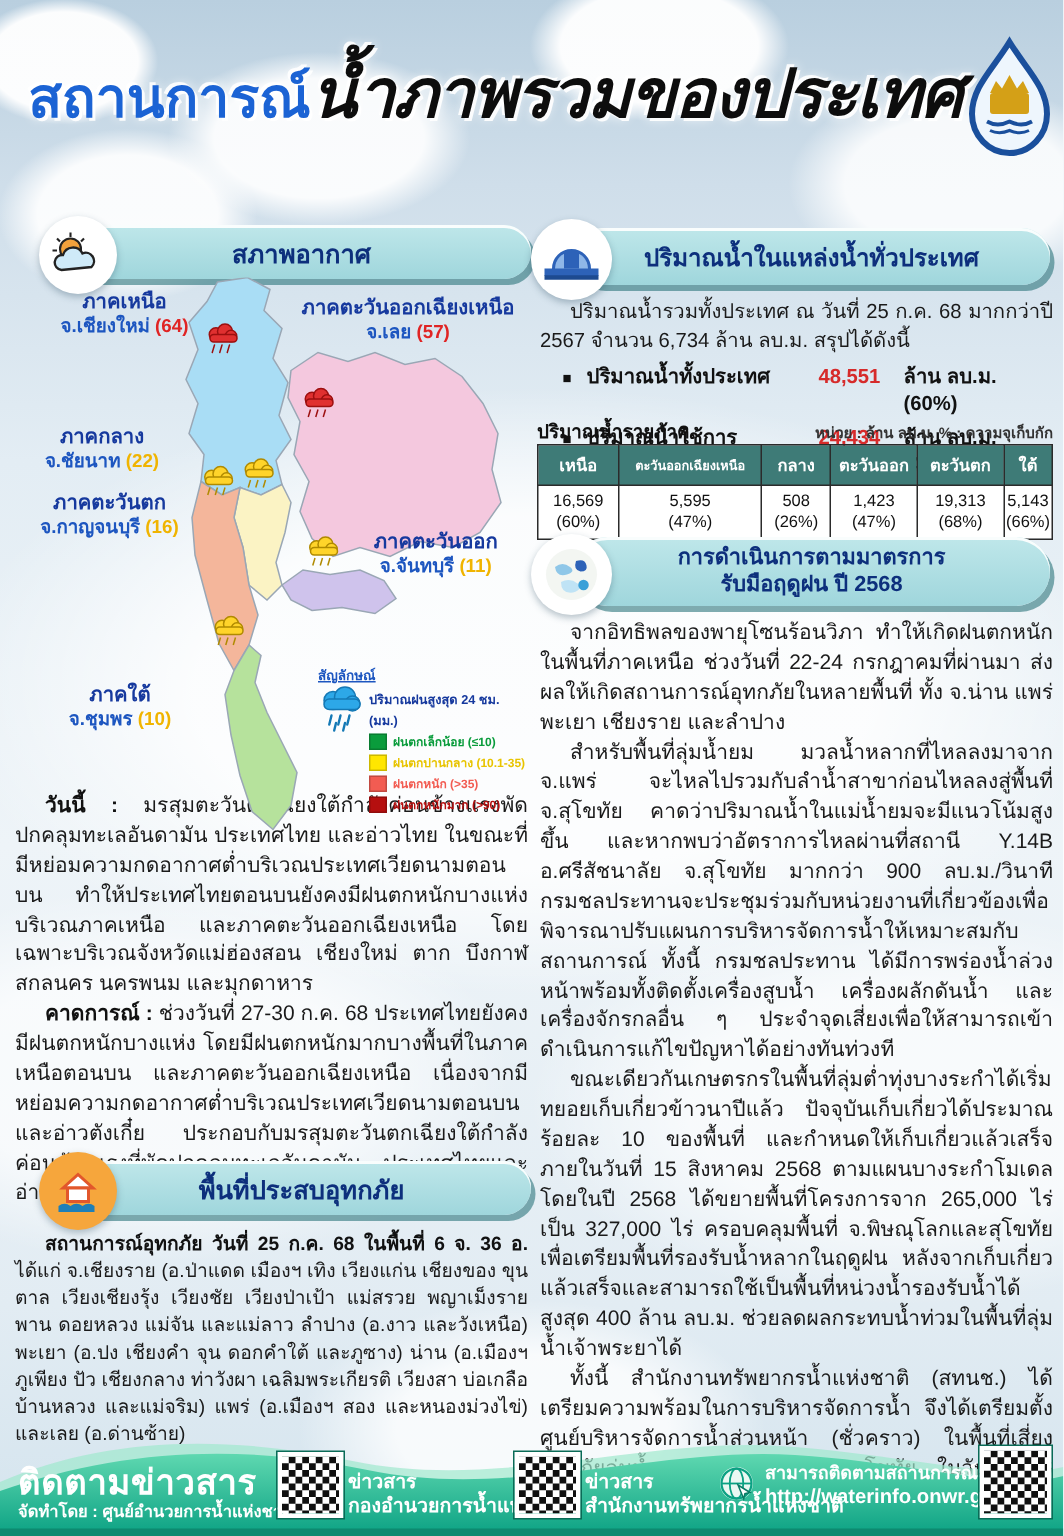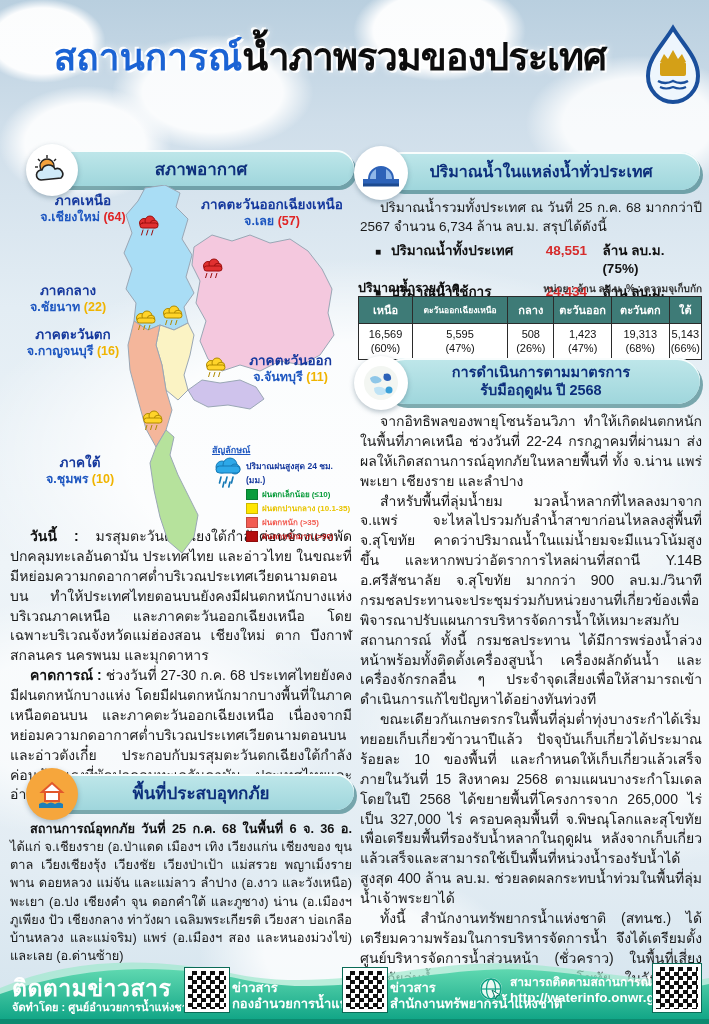--- a/index.html
+++ b/index.html
@@ -16,21 +16,21 @@
       radial-gradient(120px 80px at 12% 14%,rgba(255,255,255,.9) 50%,transparent 72%),
       radial-gradient(500px 260px at 50% 45%,rgba(255,255,255,.85) 45%,transparent 78%),
       radial-gradient(300px 160px at 15% 70%,rgba(255,255,255,.7) 45%,transparent 78%),
       radial-gradient(320px 170px at 85% 72%,rgba(255,255,255,.7) 45%,transparent 78%),
       radial-gradient(200px 110px at 50% 93%,rgba(255,255,255,.8) 45%,transparent 78%);}
   .abs{position:absolute;}
   
   .title{position:absolute;top:26px;left:0;width:660px;text-align:center;white-space:nowrap;
     text-shadow:0 0 8px #fff,2px 2px 0 rgba(255,255,255,.9),-2px -2px 0 rgba(255,255,255,.9);}
   .title .t1{font-size:37px;font-weight:bold;color:#1b63d4;}
-  .title .t2{font-size:38px;font-weight:bold;color:#0d0d0d;letter-spacing:-1px;}
+  .title .t2{font-size:45px;font-weight:bold;color:#0d0d0d;letter-spacing:-1px;font-style:italic;}
   .datebar{position:absolute;left:180px;top:86px;width:392px;height:34px;border-radius:17px;
     background:linear-gradient(180deg,#44b898,#2ba188);display:flex;align-items:center;gap:8px;
     padding:0 10px;box-sizing:border-box;box-shadow:0 2px 4px rgba(0,60,50,.3);}
   .datebar .dtxt{color:#fff;font-weight:bold;font-size:14.5px;white-space:nowrap;}
   .cicon{width:24px;height:24px;border-radius:50%;background:#1259c4;display:flex;align-items:center;justify-content:center;flex:0 0 auto;border:2px solid #e8f2ff;box-sizing:border-box;}
   
   #logo{position:absolute;left:640px;top:24px;}
   
   .pill{position:absolute;background:linear-gradient(180deg,#bfe7ea,#9fd6dc);border-radius:22px;
     box-shadow:3px 4px 0 rgba(43,116,124,.6),inset 0 2px 0 rgba(255,255,255,.9);
@@ -249,21 +249,21 @@
     <span>ปริมาณน้ำในแหล่งน้ำทั่วประเทศ</span>
   </div>
   <div class="col-r" style="top:198px;">
     <p class="para" style="font-size:13.5px;">ปริมาณน้ำรวมทั้งประเทศ ณ วันที่ 25 ก.ค. 68 มากกว่าปี 2567 จำนวน 6,734 ล้าน ลบ.ม. สรุปได้ดังนี้</p>
   </div>
   <div class="bullets">
     <div class="brow">
       <span class="bsq">■</span>
       <span class="blabel">ปริมาณน้ำทั้งประเทศ</span>
       <span class="bval">48,551</span>
-      <span class="bunit">ล้าน ลบ.ม. (75%)</span>
+      <span class="bunit">ล้าน ลบ.ม. (60%)</span>
     </div>
     <div class="brow">
       <span class="bsq">■</span>
       <span class="blabel">ปริมาณน้ำใช้การ</span>
       <span class="bval">24,434</span>
       <span class="bunit">ล้าน ลบ.ม. (40%)</span>
     </div>
   </div>
   <div class="tmeta">
     <span class="tt">ปริมาณน้ำรายภาค</span>

